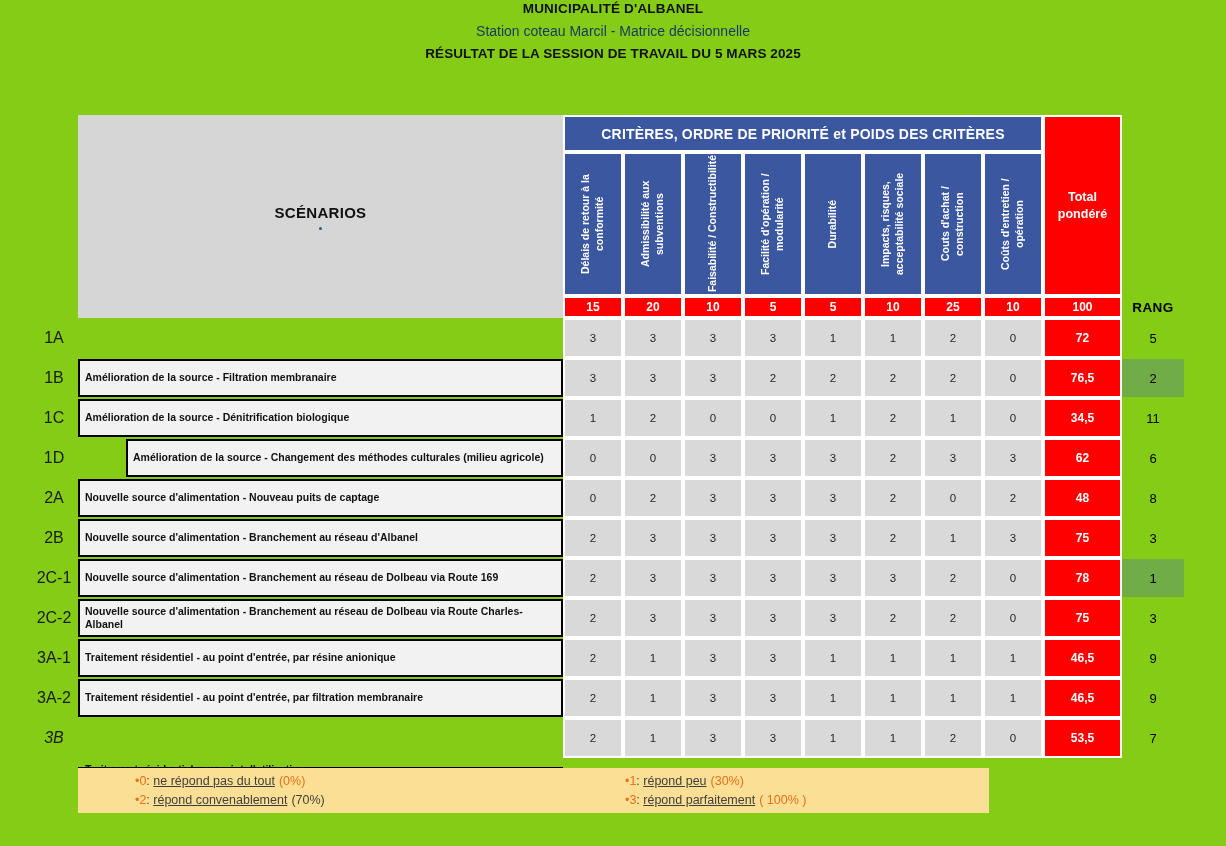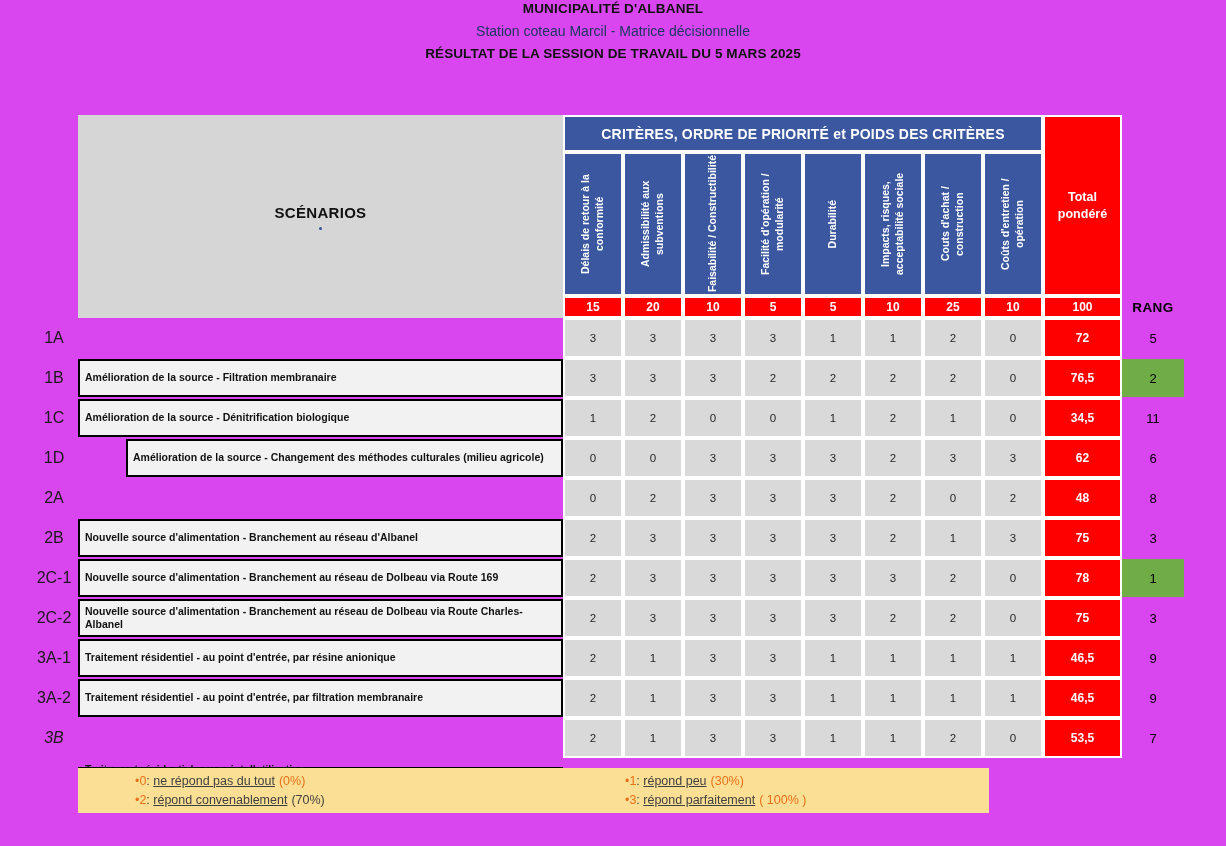--- a/index.html
+++ b/index.html
@@ -1,21 +1,21 @@
 <!DOCTYPE html>
 <html style="--blue: #3A57A0; --red: #FF0000; --green: #70AD47; --orange: #E8701A; --legendbg: #FBDF94; --hdgray: #D6D6D6; --cellgray: #D9D9D9; --scenbg: #F2F2F2; --navy: #17375E;"><head>
 <meta charset="utf-8">
 <style>
   :root{
     --blue:#3A57A0; --red:#FF0000; --green:#70AD47; --orange:#E8701A;
     --legendbg:#FBDF94; --hdgray:#D6D6D6; --cellgray:#D9D9D9; --scenbg:#F2F2F2; --navy:#17375E;
   }
   *{box-sizing:border-box; margin:0; padding:0;}
   body{background:#fff; font-family:"Liberation Sans", sans-serif;}
-  .page{position:relative; width:1226px; height:846px; background:#d946ef; overflow:hidden;}
+  .page{position:relative; width:1226px; height:846px; background:#84cc16; overflow:hidden;}
 
   .titles{position:absolute; top:0; left:0; width:100%; text-align:center;}
   .t1{font-size:13.5px; font-weight:bold; color:#111; line-height:15px; margin-top:1px; letter-spacing:.2px;}
   .t2{font-size:14px; color:var(--navy); line-height:16px; margin-top:7px;}
   .t3{font-size:13.5px; font-weight:bold; color:#111; line-height:15px; margin-top:7px; letter-spacing:.1px;}
 
   .matrix{position:absolute; left:30px; top:115px; display:grid;
     grid-template-columns:48px 485px repeat(8,60px) 79px 62px;
     grid-template-rows:37px 144px 22px repeat(11,40px);}
 
@@ -172,20 +172,23 @@
       <div class="score" style="grid-area: 7 / 4;">0</div>
       <div class="score" style="grid-area: 7 / 5;">3</div>
       <div class="score" style="grid-area: 7 / 6;">3</div>
       <div class="score" style="grid-area: 7 / 7;">3</div>
       <div class="score" style="grid-area: 7 / 8;">2</div>
       <div class="score" style="grid-area: 7 / 9;">3</div>
       <div class="score" style="grid-area: 7 / 10;">3</div>
       <div class="total-cell" style="grid-area: 7 / 11;">62</div>
       <div class="rank-cell" style="grid-area: 7 / 12;">6</div>
       <div class="rid" style="grid-area: 8 / 1;">2A</div>
+      <div class="scen" style="grid-area: 8 / 2;">
+        <div class="scen-box">Nouvelle source d'alimentation - Nouveau puits de captage</div>
+      </div>
       <div class="score" style="grid-area: 8 / 3;">0</div>
       <div class="score" style="grid-area: 8 / 4;">2</div>
       <div class="score" style="grid-area: 8 / 5;">3</div>
       <div class="score" style="grid-area: 8 / 6;">3</div>
       <div class="score" style="grid-area: 8 / 7;">3</div>
       <div class="score" style="grid-area: 8 / 8;">2</div>
       <div class="score" style="grid-area: 8 / 9;">0</div>
       <div class="score" style="grid-area: 8 / 10;">2</div>
       <div class="total-cell" style="grid-area: 8 / 11;">48</div>
       <div class="rank-cell" style="grid-area: 8 / 12;">8</div>

